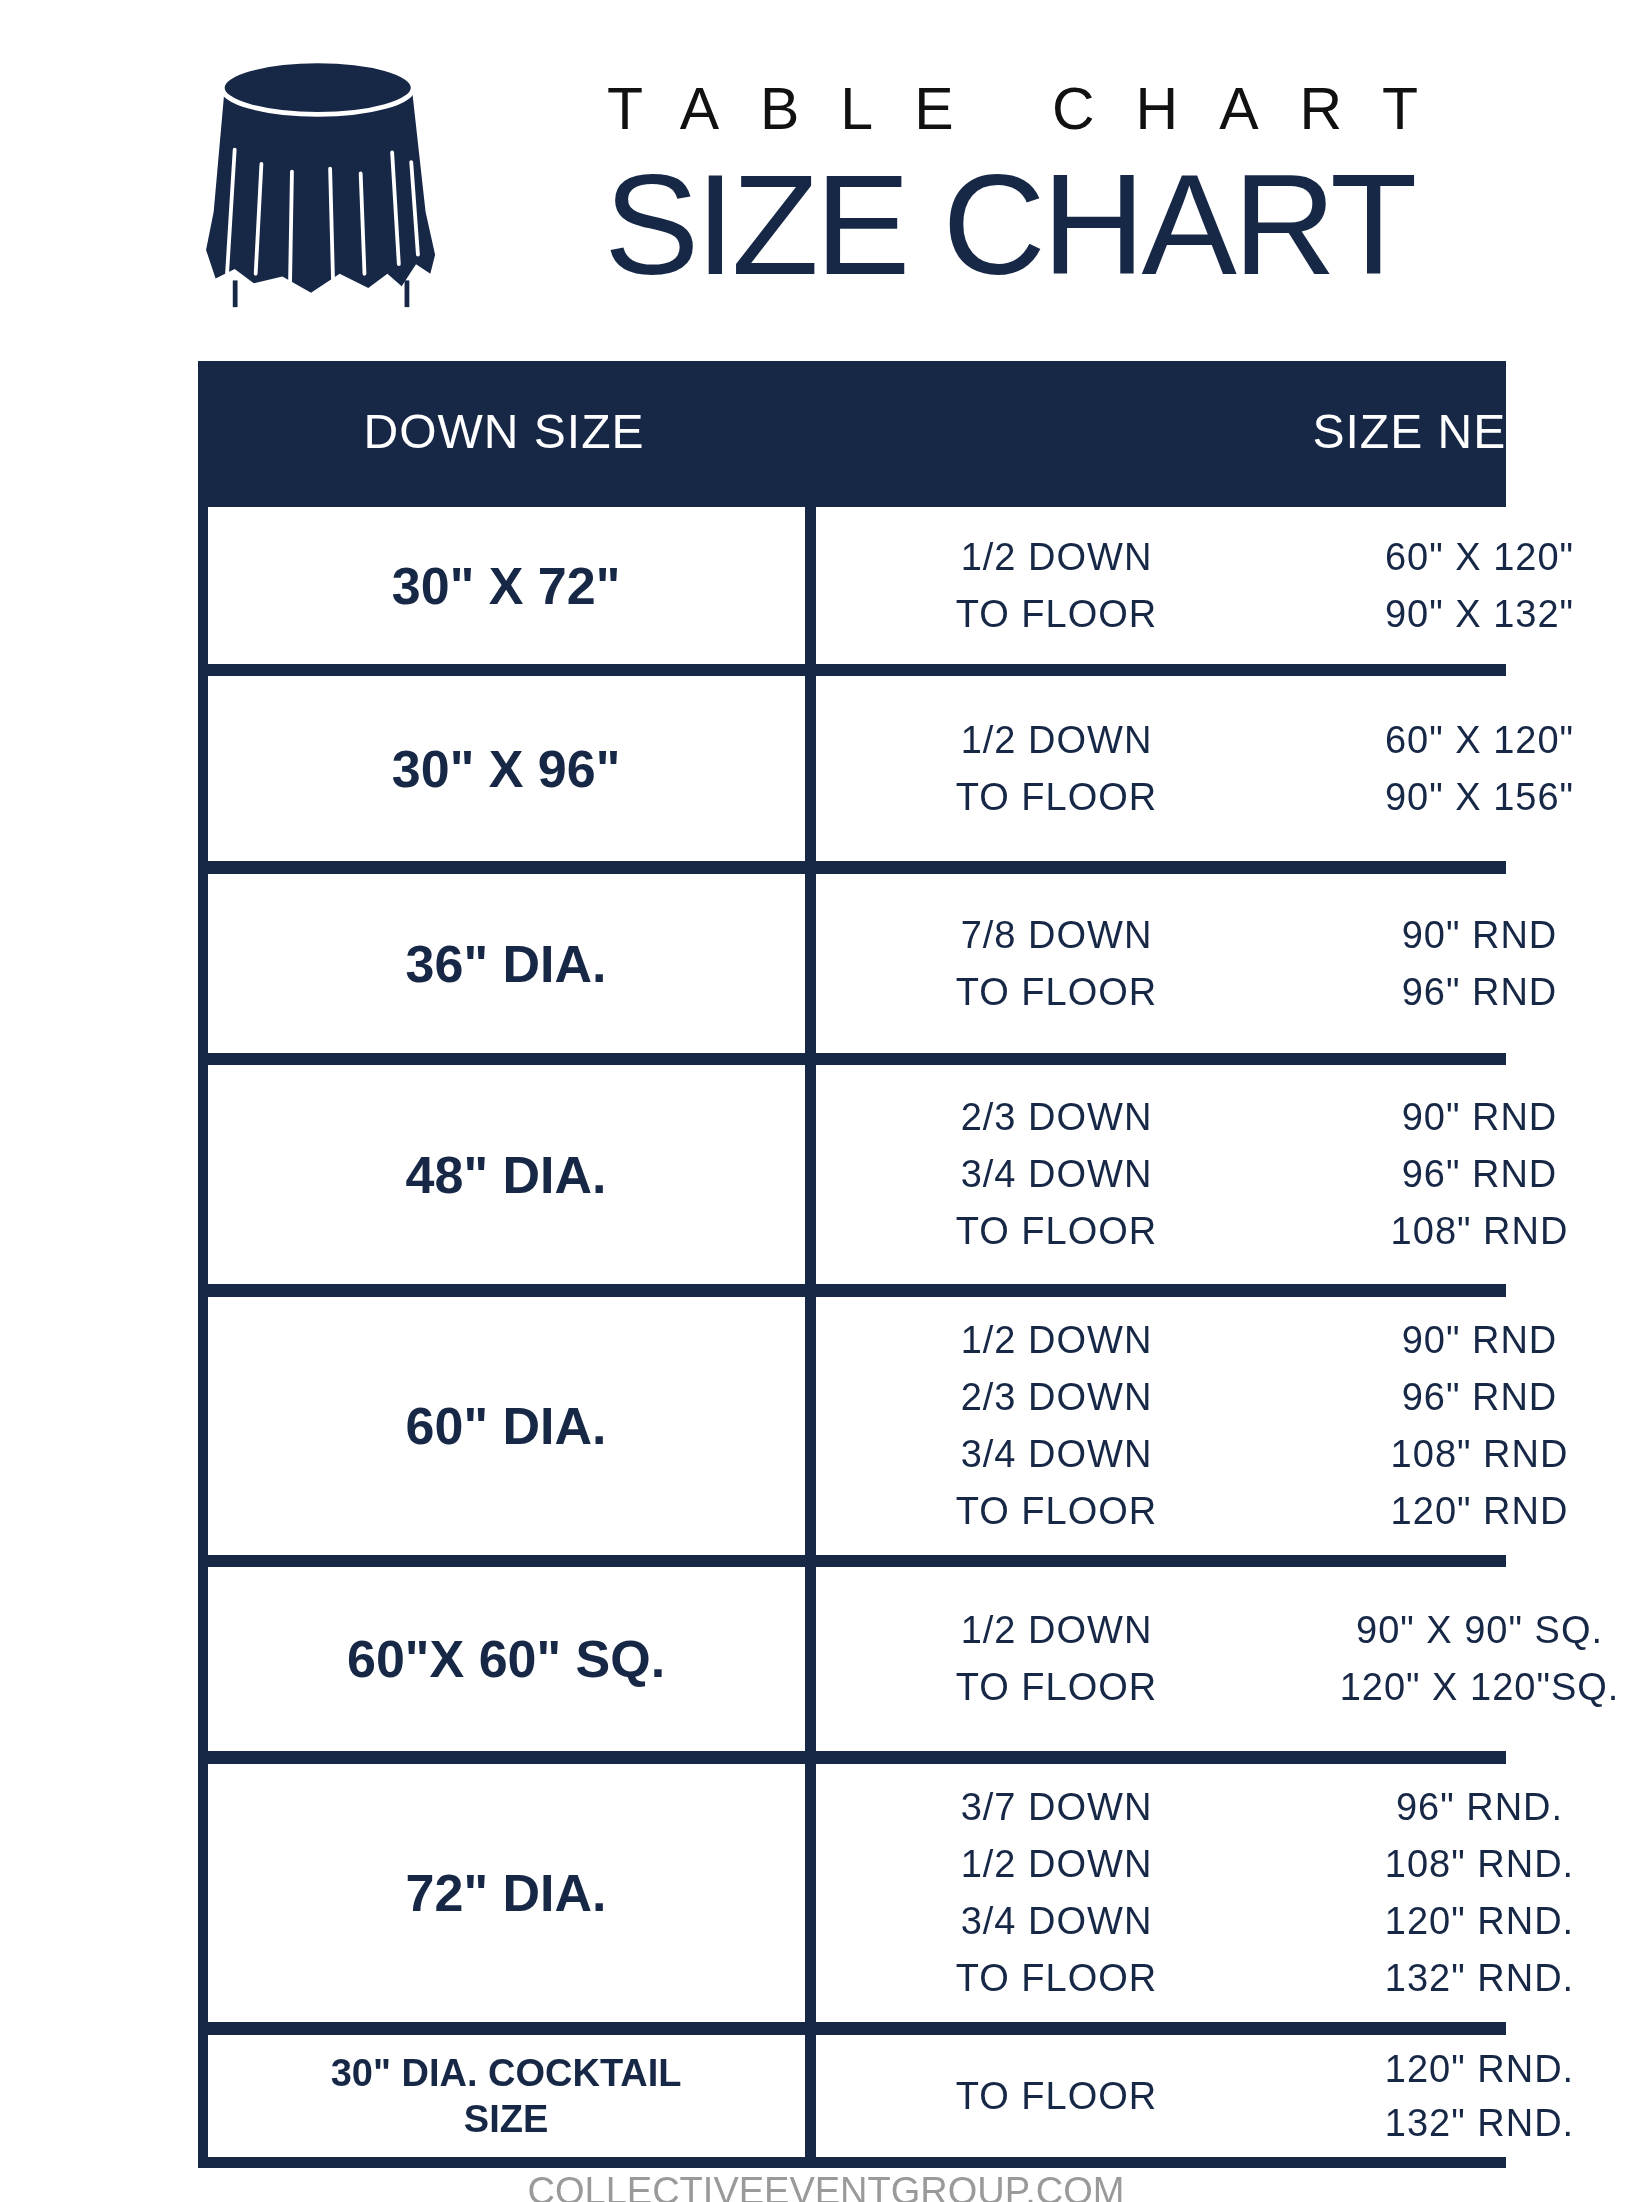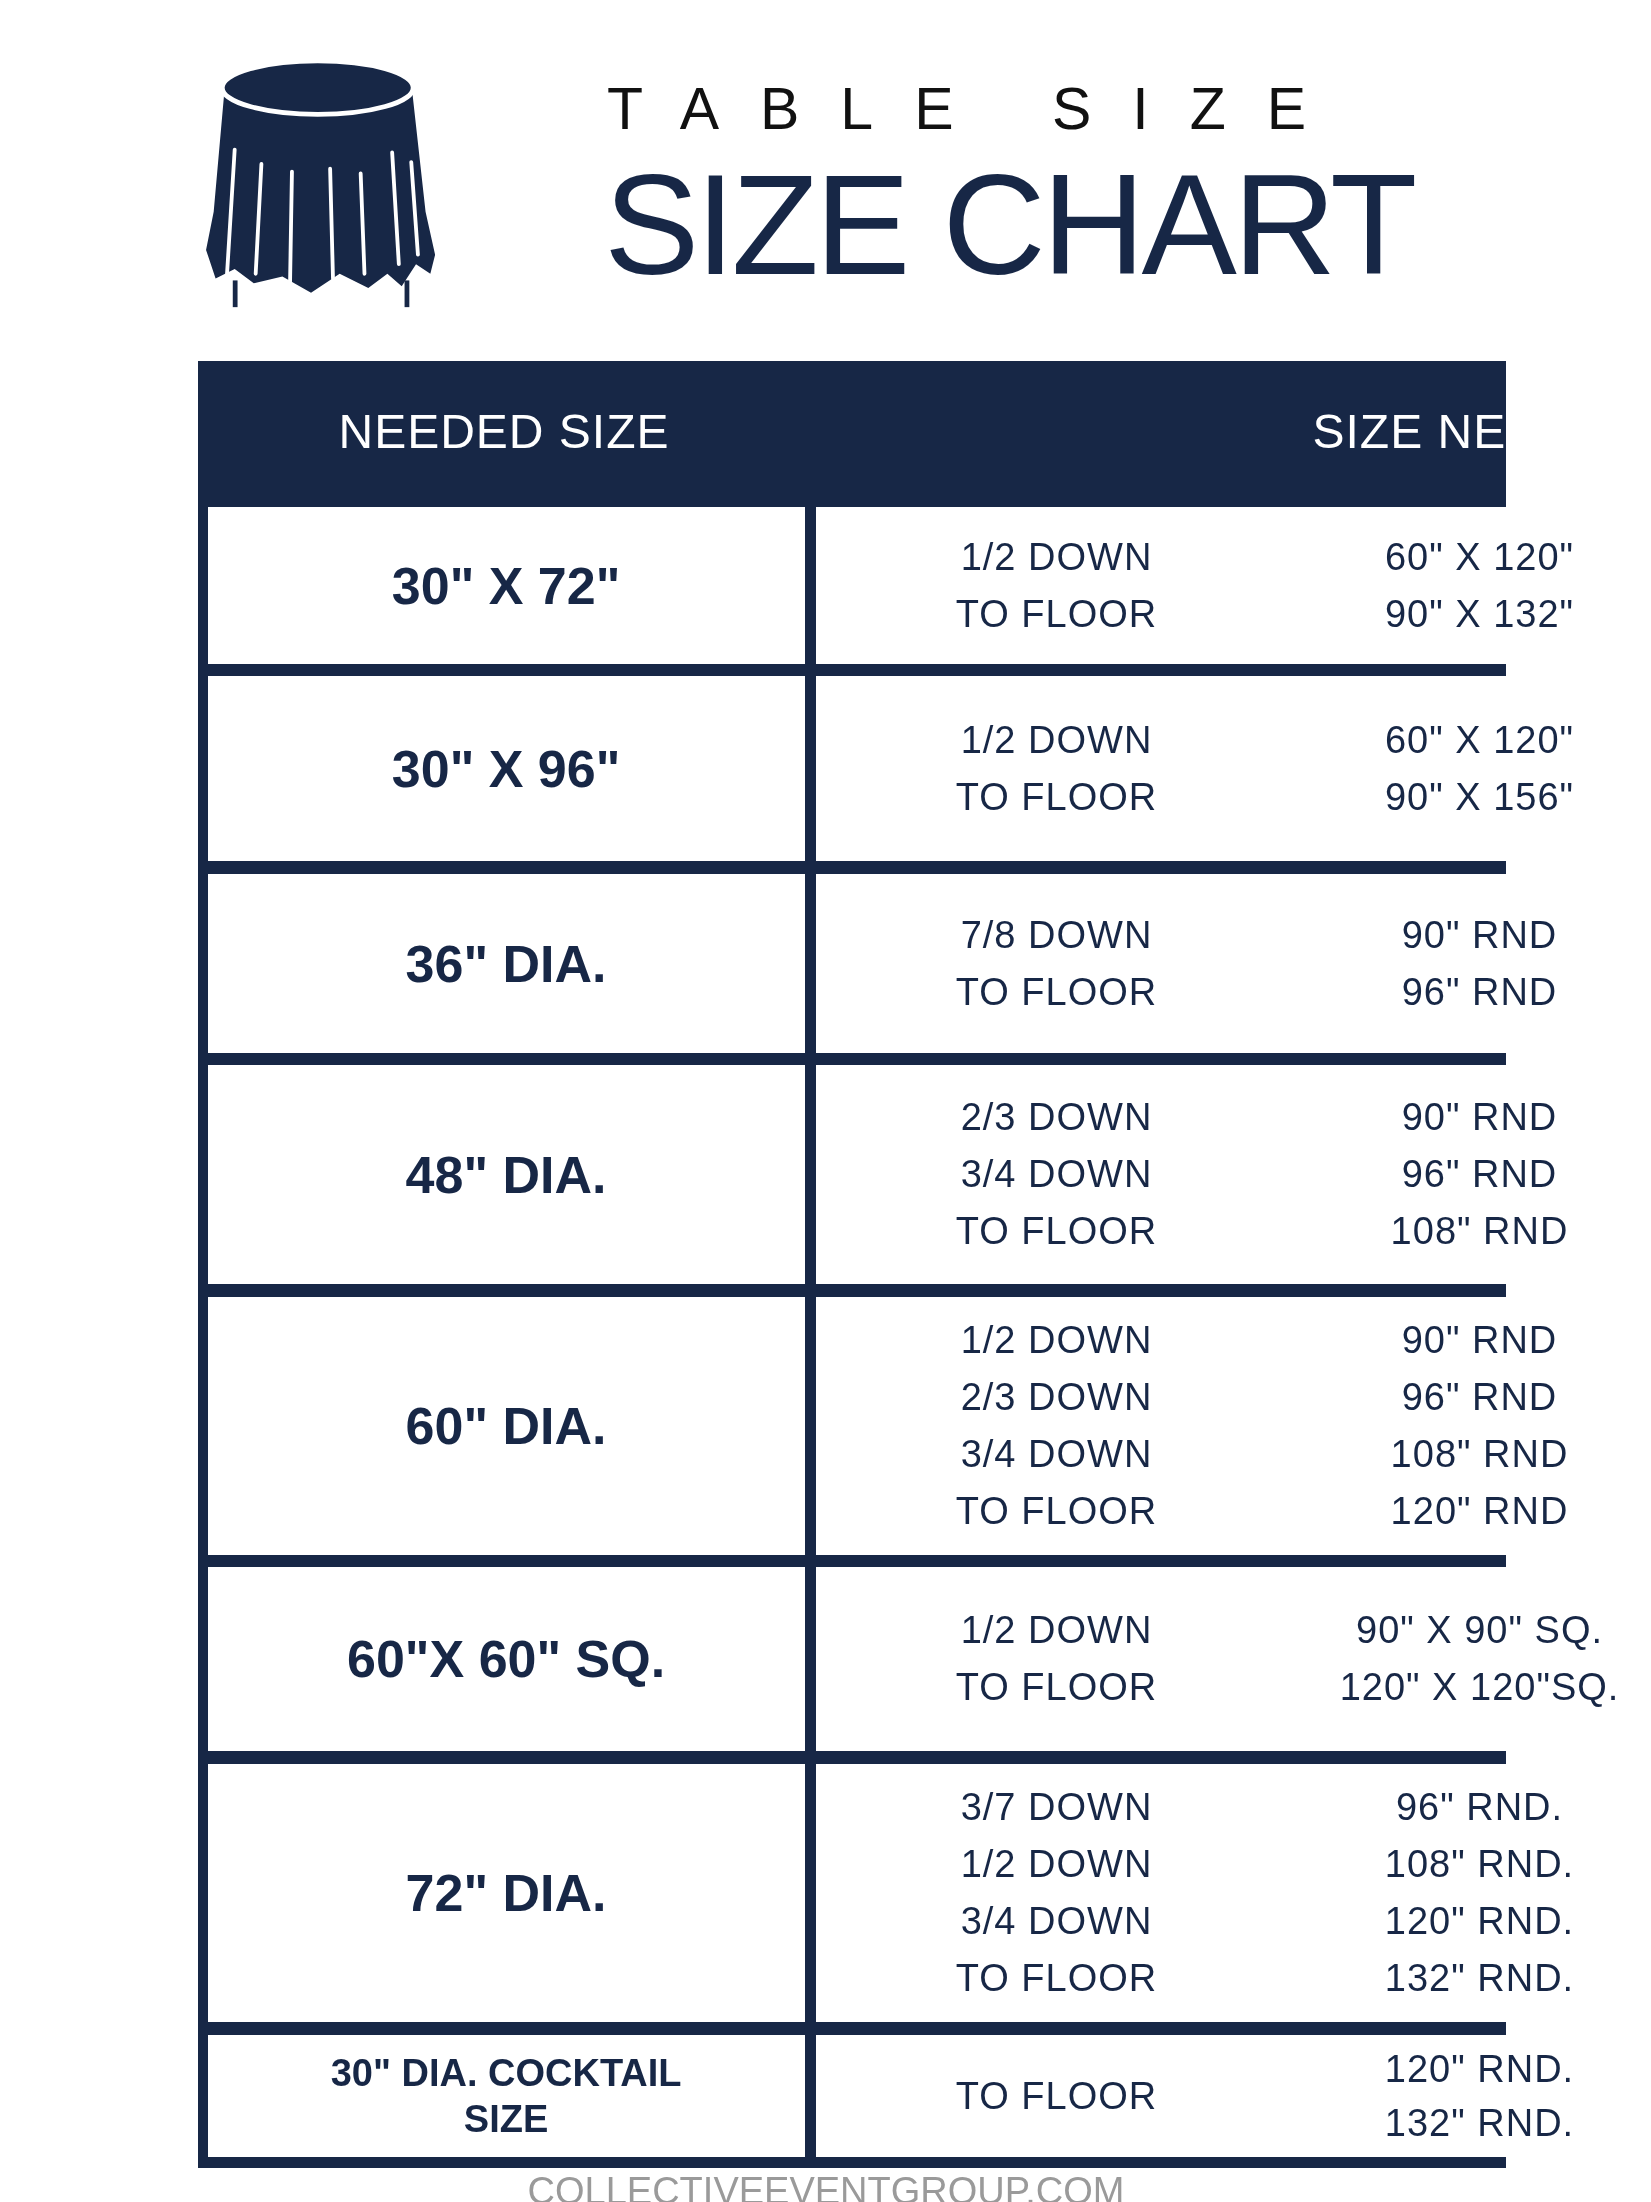--- a/index.html
+++ b/index.html
@@ -44,26 +44,26 @@
     <line x1="40" y1="95" x2="32" y2="225"></line>
     <line x1="68" y1="110" x2="62" y2="225"></line>
     <line x1="100" y1="118" x2="98" y2="235"></line>
     <line x1="140" y1="115" x2="143" y2="230"></line>
     <line x1="172" y1="120" x2="176" y2="225"></line>
     <line x1="205" y1="98" x2="212" y2="215"></line>
     <line x1="225" y1="108" x2="232" y2="205"></line>
   </g>
 </svg>
 
-<div class="title-top">TABLE SIZE</div>
+<div class="title-top">TABLE CHART</div>
 <div class="title-main">SIZE CHART</div>
 
 <div class="table">
   <div class="thead">
-    <div class="th" style="left:0;width:612px;">NEEDED SIZE</div>
+    <div class="th" style="left:0;width:612px;">DOWN SIZE</div>
     <div class="th" style="left:1061px;width:247px;padding-left:191px;box-sizing:content-box;width:0;"></div>
     <div class="th" style="left:1061px;width:438px;">SIZE NEEDED</div>
   </div>
 
   <div class="row" style="top:146px;height:157px;">
     <div class="cell c1">
         <span class="size-label">30" X 72"</span>
       </div>
     <div class="cell c2">
       <span class="line">1/2 DOWN</span>

